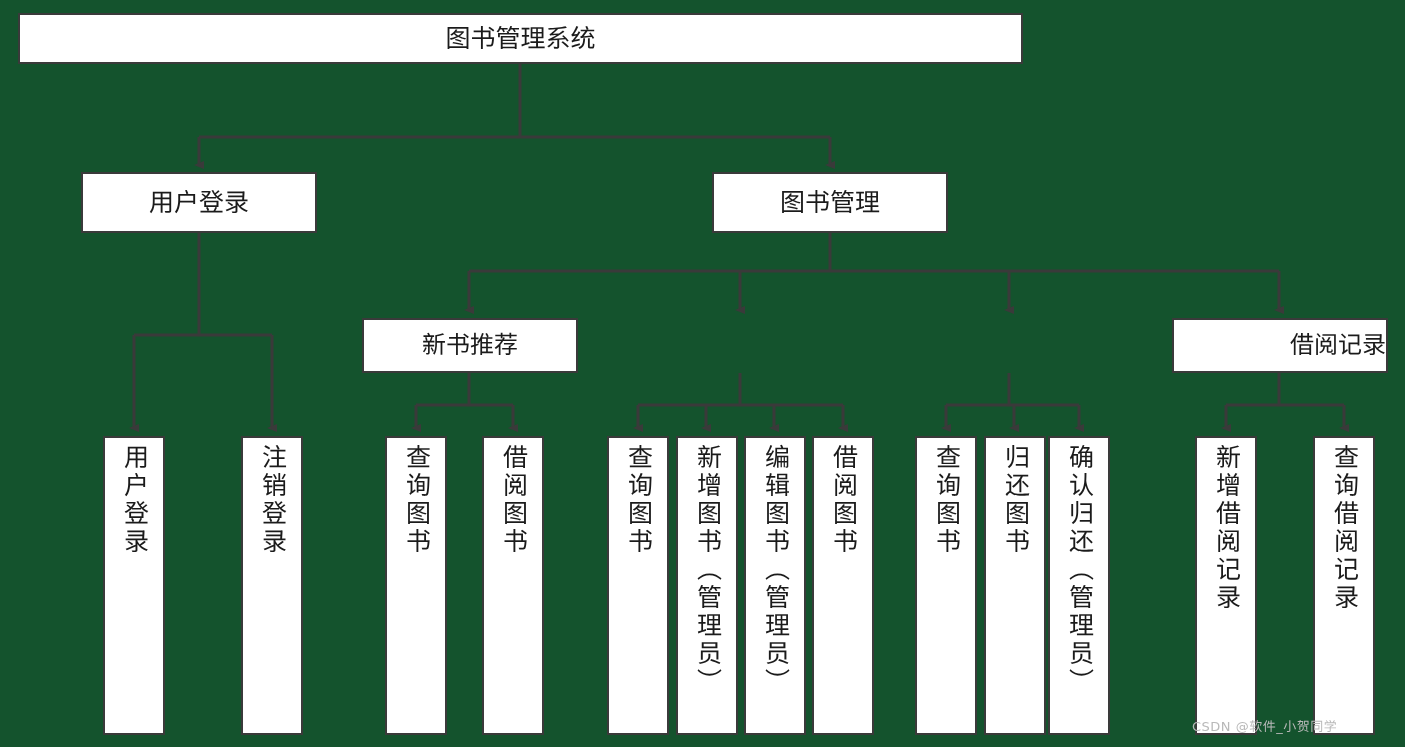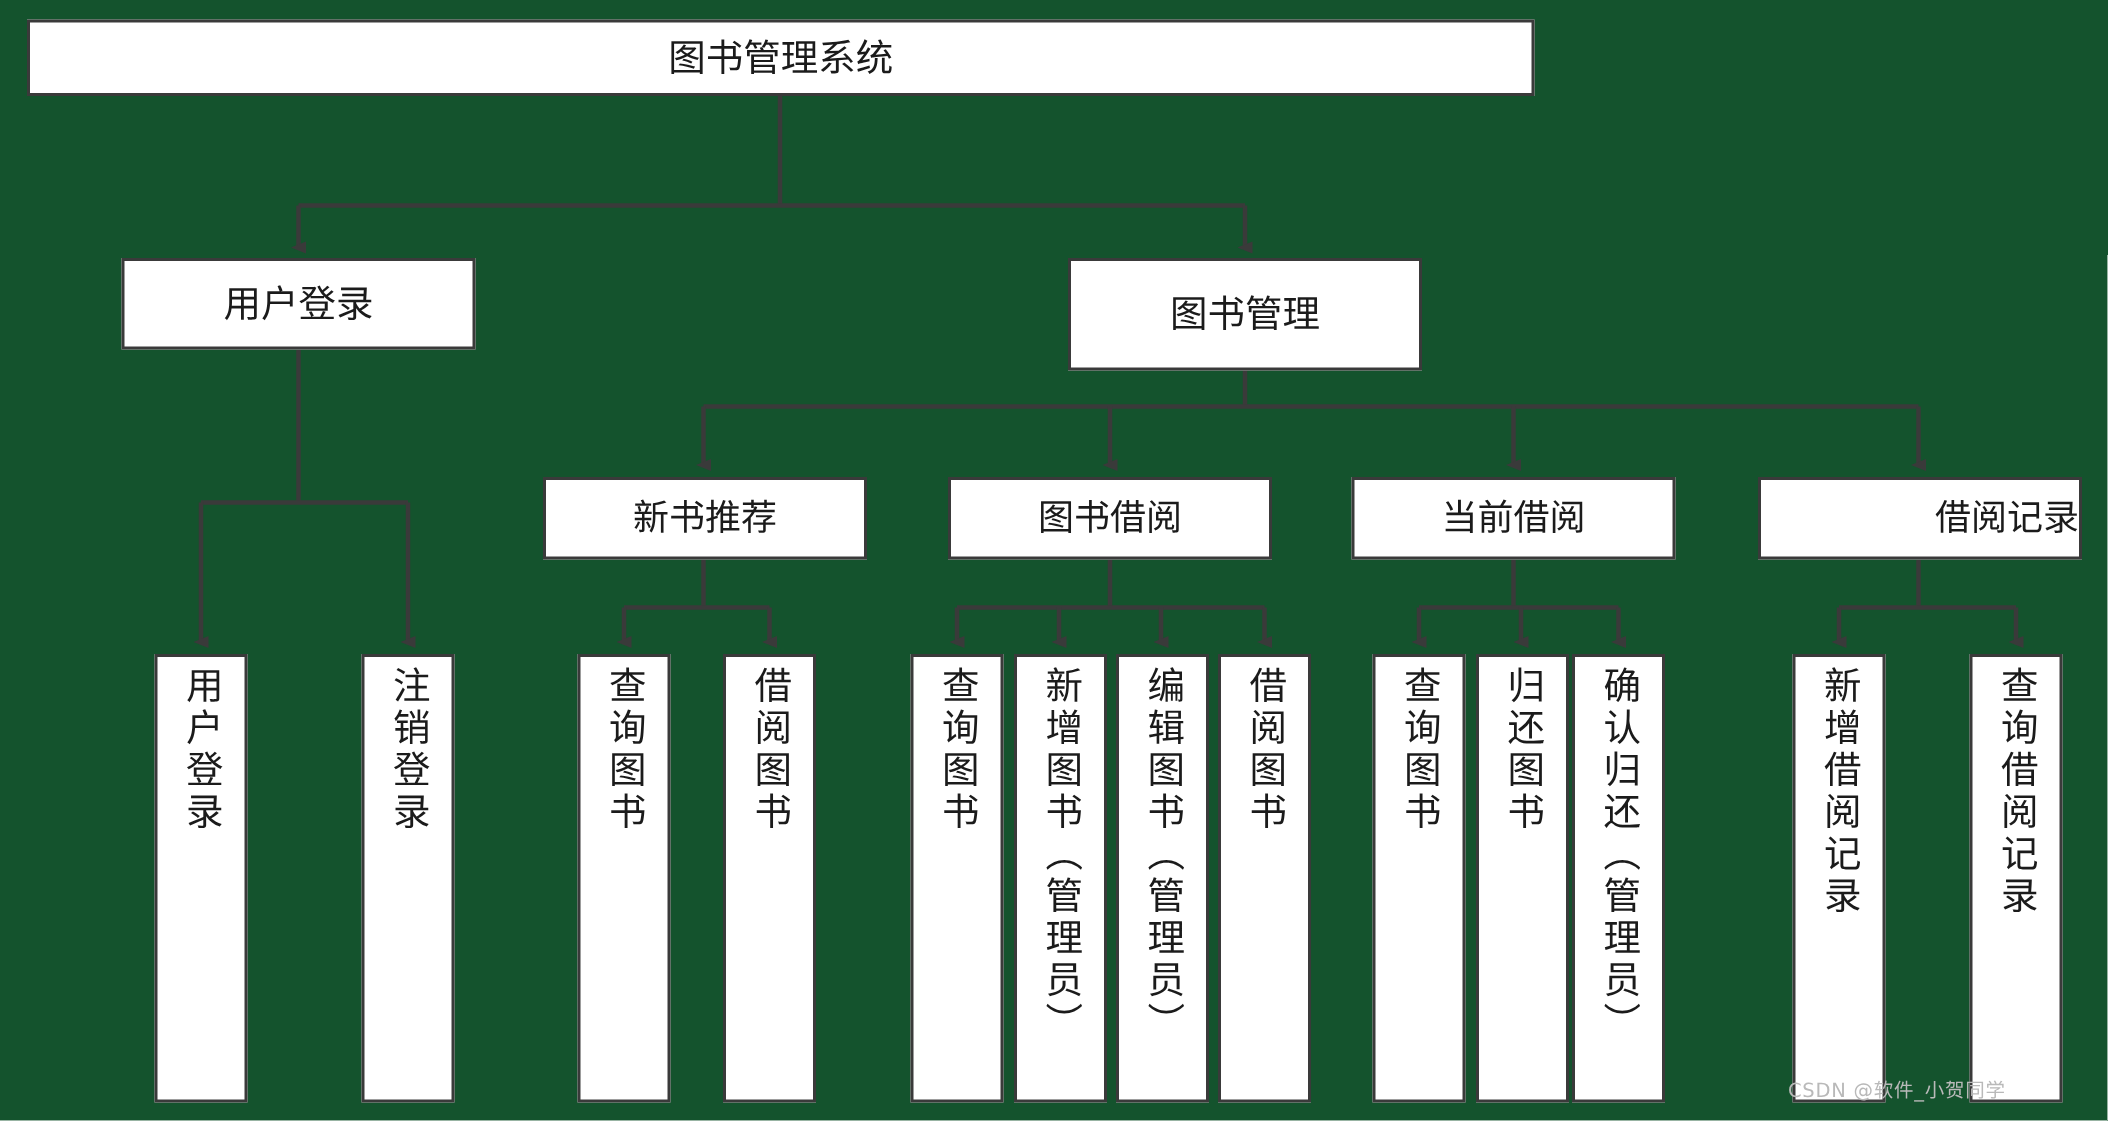--- a/index.html
+++ b/index.html
@@ -139,33 +139,27 @@
     </g>
   </svg>
 
   <div class="node level-root" style="left:18px; top:13px; width:1005px; height:51px;">
     <span class="node-label">图书管理系统</span>
   </div>
 
   <div class="node level-1" style="left:81px; top:172px; width:236px; height:61px;">
     <span class="node-label">用户登录</span>
   </div>
-  <div class="node level-1" style="left:712px; top:172px; width:236px; height:75px;">
+  <div class="node level-1" style="left:712px; top:172px; width:236px; height:61px;">
     <span class="node-label">图书管理</span>
   </div>
 
   <div class="node level-2" style="left:362px; top:318px; width:216px; height:55px;">
     <span class="node-label">新书推荐</span>
   </div>
-  <div class="node level-2" style="left:632px; top:318px; width:216px; height:55px;">
-    <span class="node-label">图书借阅</span>
-  </div>
-  <div class="node level-2" style="left:901px; top:318px; width:216px; height:55px;">
-    <span class="node-label">当前借阅</span>
-  </div>
   <div class="node level-2" style="left:1172px; top:318px; width:216px; height:55px;justify-content:flex-end;">
     <span class="node-label">借阅记录</span>
   </div>
 
   <div class="node leaf" style="left:103px; top:436px; width:62px; height:299px;">
     <span class="node-label">用户登录</span>
   </div>
   <div class="node leaf" style="left:241px; top:436px; width:62px; height:299px;">
     <span class="node-label">注销登录</span>
   </div>

